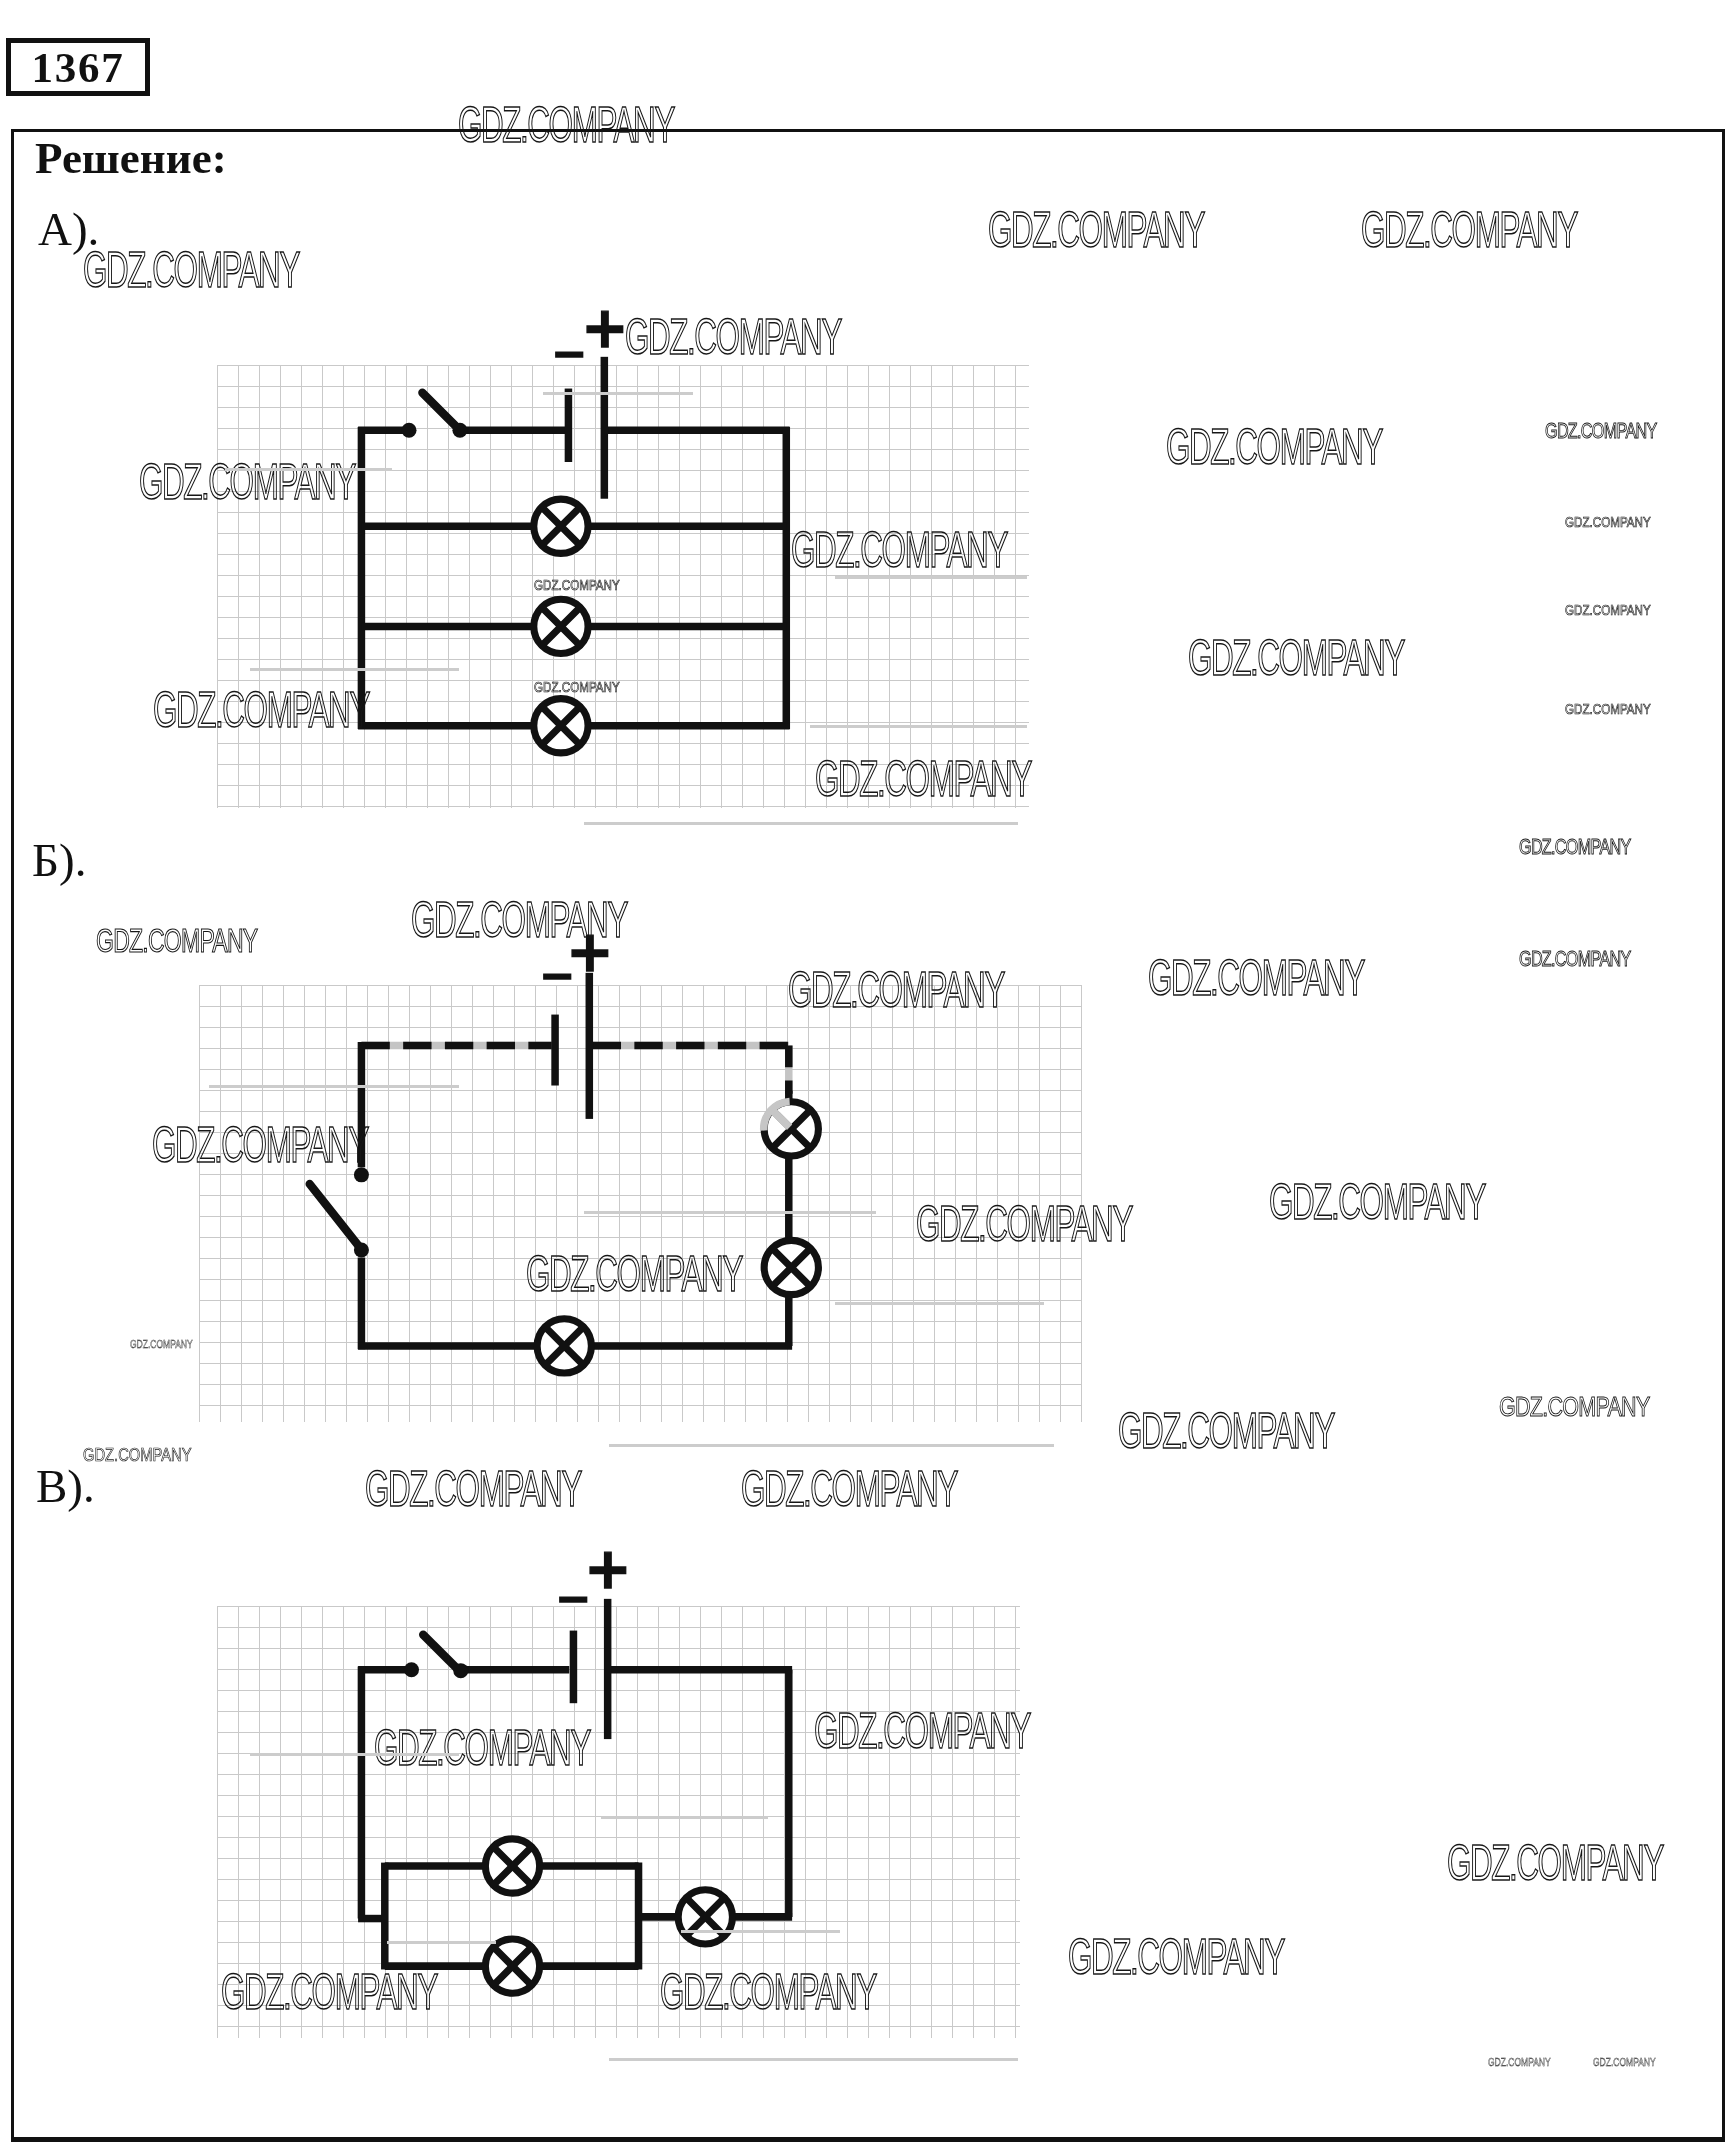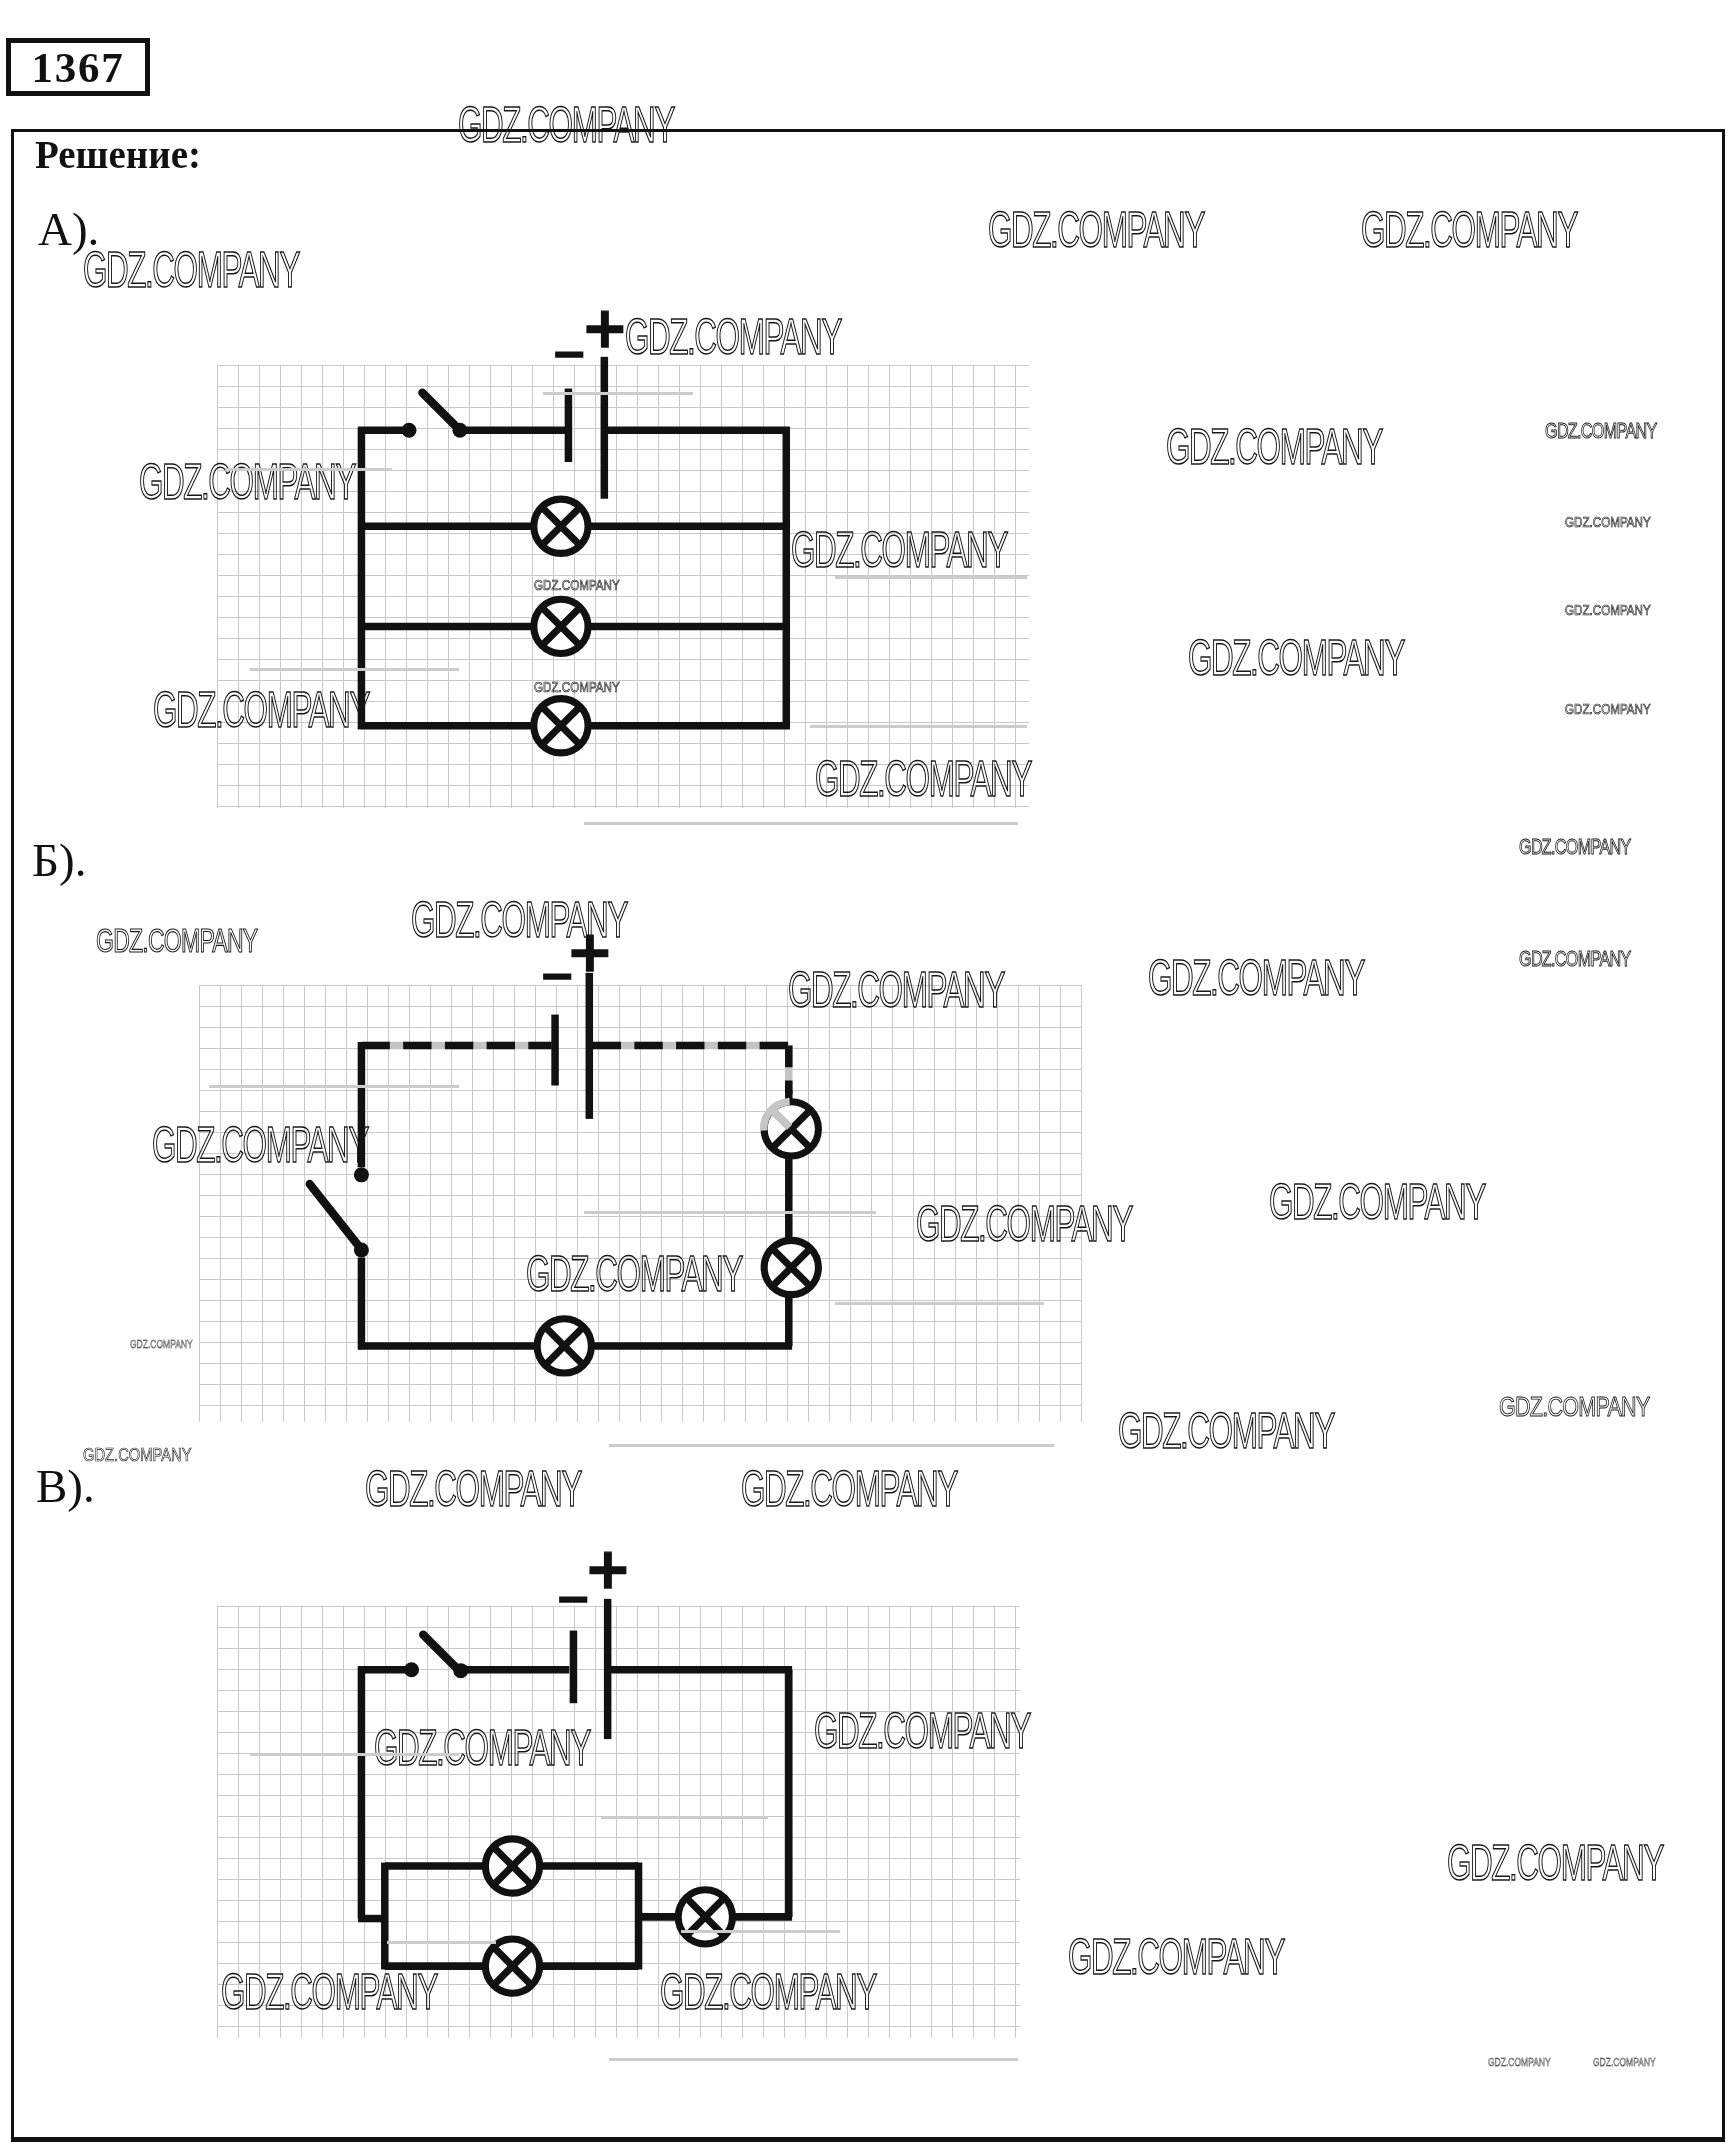--- a/index.html
+++ b/index.html
@@ -3,21 +3,21 @@
 <meta charset="utf-8">
 <style>
   html,body{margin:0;padding:0;background:#fff;}
   .page{position:relative;width:1732px;height:2151px;background:#ffffff;overflow:hidden;
         font-family:"Liberation Serif",serif;color:#111;}
   .numbox{position:absolute;left:6px;top:14px;width:144px;height:58px;border:5px solid #111;
           box-sizing:border-box;display:flex;align-items:center;justify-content:center;margin-top:24px;}
   .numbox span{font-weight:bold;font-size:43px;letter-spacing:1.7px;}
   .border{position:absolute;left:11px;top:129px;width:1714px;height:2013px;box-sizing:border-box;
           border:3.3px solid #111;border-bottom-width:5.8px;}
-  .heading{position:absolute;left:35px;top:132px;margin:0;font-size:39px;font-weight:bold;}
+  .heading{position:absolute;left:35px;top:132px;margin:0;font-size:45px;font-weight:bold;}
   .sec{position:absolute;font-size:47px;font-weight:400;}
   .sec-a{left:38px;top:202px;}
   .sec-b{left:32px;top:833px;}
   .sec-v{left:36px;top:1459px;}
   .grid{position:absolute;
         background-image:linear-gradient(#c9c9c9 0.8px,transparent 0.8px),
                          linear-gradient(90deg,#c9c9c9 0.8px,transparent 0.8px);
         background-size:21px 21px;}
   .grid-a{left:217px;top:365px;width:812px;height:443px;}
   .grid-b{left:199px;top:985px;width:883px;height:437px;}

